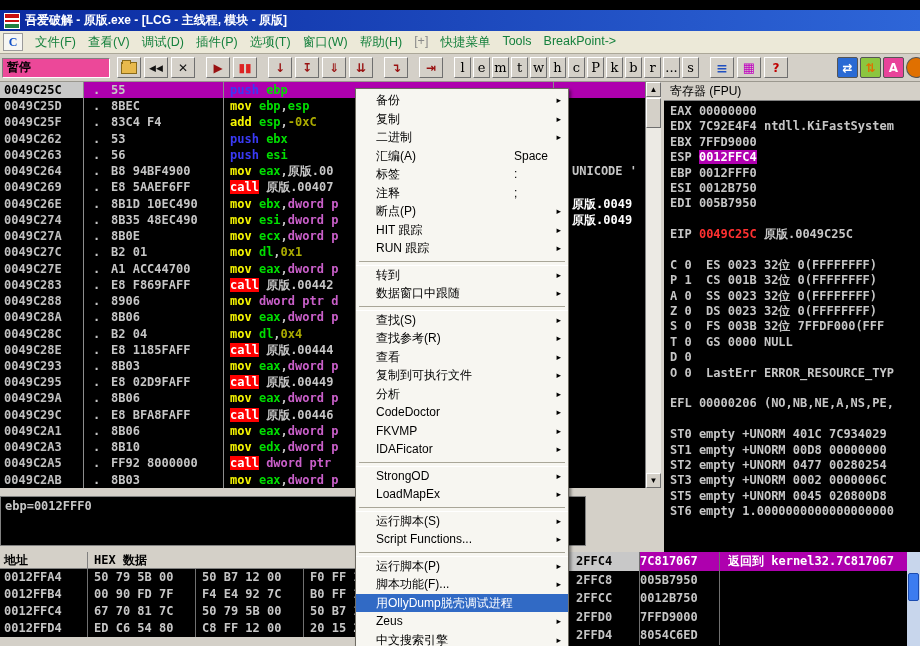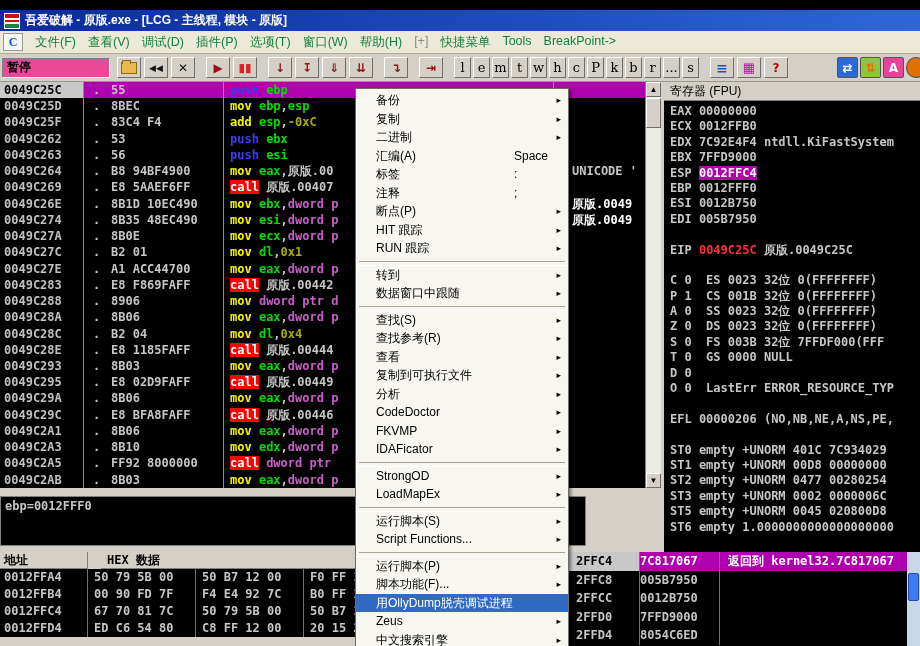--- a/index.html
+++ b/index.html
@@ -52,21 +52,21 @@
 
   .vscroll{position:absolute;left:645px;top:82px;width:16px;height:406px;background:#ECEAE4;border-left:1px solid #808080;box-sizing:border-box;}
   .sb-btn{position:absolute;left:0;width:15px;height:15px;background:#D4D0C8;border:1px solid;border-color:#fff #6F6F6F #6F6F6F #fff;font-size:8px;display:flex;align-items:center;justify-content:center;color:#000;box-sizing:border-box;}
   .sb-thumb{position:absolute;left:0;top:16px;width:15px;height:30px;background:#D4D0C8;border:1px solid;border-color:#fff #6F6F6F #6F6F6F #fff;box-sizing:border-box;}
 
   .divider{position:absolute;left:0;top:488px;width:661px;height:8px;background:#D4D0C8;}
   .info-pane{position:absolute;left:0;top:496px;width:586px;height:50px;background:#000;border:1px solid #808080;box-sizing:border-box;color:#C6C6C6;font-weight:bold;font-size:12px;padding:2px 4px;}
   .gap2{position:absolute;left:0;top:546px;width:661px;height:6px;background:#D4D0C8;}
 
   .dump{position:absolute;left:0;top:552px;width:562px;height:85px;background:#000;overflow:hidden;}
-  .dump-head{display:flex;height:17px;background:#D4D0C8;color:#000;font-weight:bold;font-size:12px;line-height:17px;gap:13px;}
+  .dump-head{display:flex;height:17px;background:#D4D0C8;color:#000;font-weight:bold;font-size:12px;line-height:17px;}
   .dh-addr{width:88px;padding-left:4px;box-sizing:border-box;border-right:1px solid #808080;border-bottom:1px solid #808080;}
   .dh-hex{flex:1;padding-left:6px;border-bottom:1px solid #808080;}
   .hrow{display:flex;height:17px;line-height:17px;font-weight:bold;font-size:12px;color:#C6C6C6;white-space:pre;}
   .h-addr{width:88px;padding-left:4px;box-sizing:border-box;border-right:1px solid #707070;flex:none;}
   .h-g{width:108px;padding-left:6px;box-sizing:border-box;border-right:1px solid #707070;flex:none;}
   .h-g3{flex:1;padding-left:6px;}
   .dump-strip{position:absolute;left:0;top:637px;width:562px;height:9px;background:#D4D0C8;}
 
   .stack{position:absolute;left:562px;top:552px;width:345px;height:120px;background:#000;overflow:hidden;}
   .srow{display:flex;height:18.6px;line-height:18.6px;font-weight:bold;font-size:12px;color:#C6C6C6;white-space:pre;}
@@ -230,21 +230,20 @@
       </div>
   </div>
   <div class="stack-scroll">
     <div class="stack-thumb"></div>
   </div>
 
   <div class="regs">
     <div class="regs-head">寄存器 (FPU)</div>
     <div class="regs-body mono" id="register-lines">
         <div class="rline"><span class="tk-s">EAX 00000000</span></div>
-        <div class="rline"><span class="tk-s">ECX 0012FFB0</span></div>
         <div class="rline"><span class="tk-s">EDX 7C92E4F4 ntdll.KiFastSystem</span></div>
         <div class="rline"><span class="tk-s">EBX 7FFD9000</span></div>
         <div class="rline"><span class="tk-s">ESP </span><span class="tk-esp">0012FFC4</span></div>
         <div class="rline"><span class="tk-s">EBP 0012FFF0</span></div>
         <div class="rline"><span class="tk-s">ESI 0012B750</span></div>
         <div class="rline"><span class="tk-s">EDI 005B7950</span></div>
         <div class="rline"><span class="tk-s"></span></div>
         <div class="rline"><span class="tk-s">EIP </span><span class="tk-red">0049C25C</span><span class="tk-s"> 原版.0049C25C</span></div>
         <div class="rline"><span class="tk-s"></span></div>
         <div class="rline"><span class="tk-s">C 0  ES 0023 32位 0(FFFFFFFF)</span></div>

